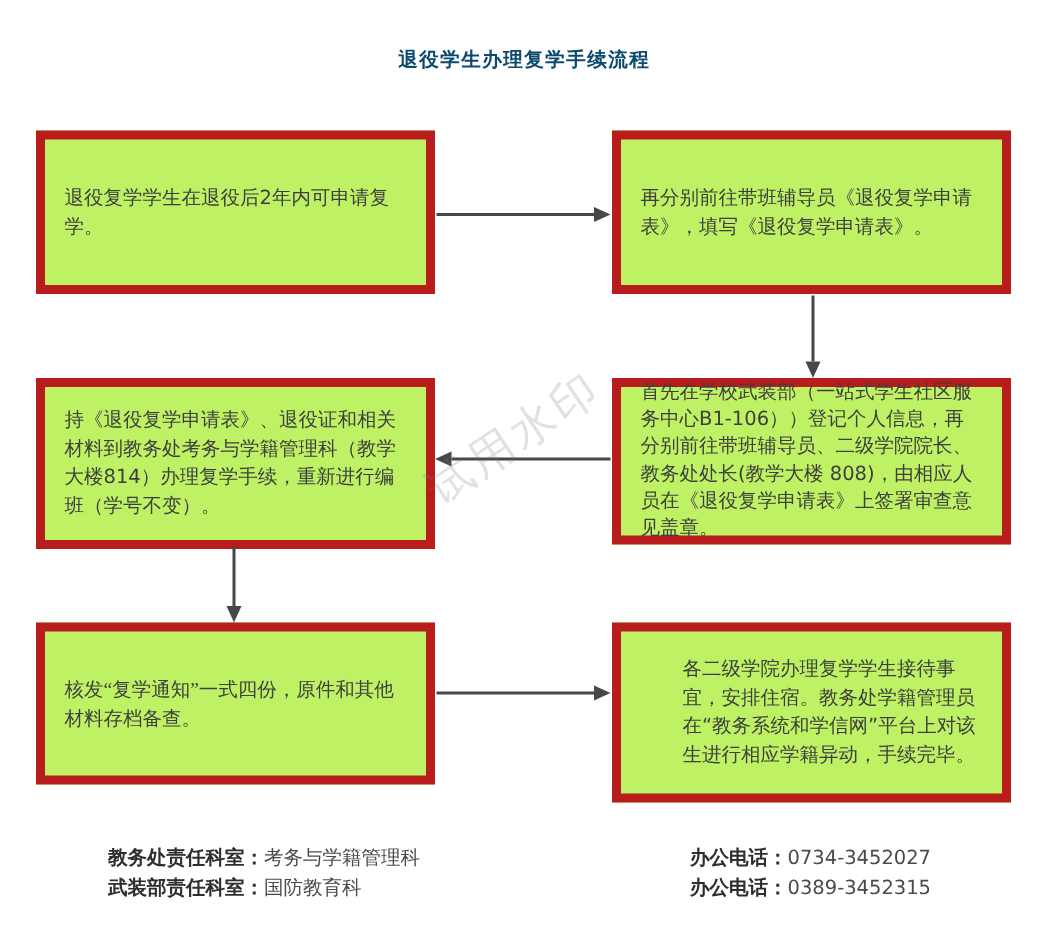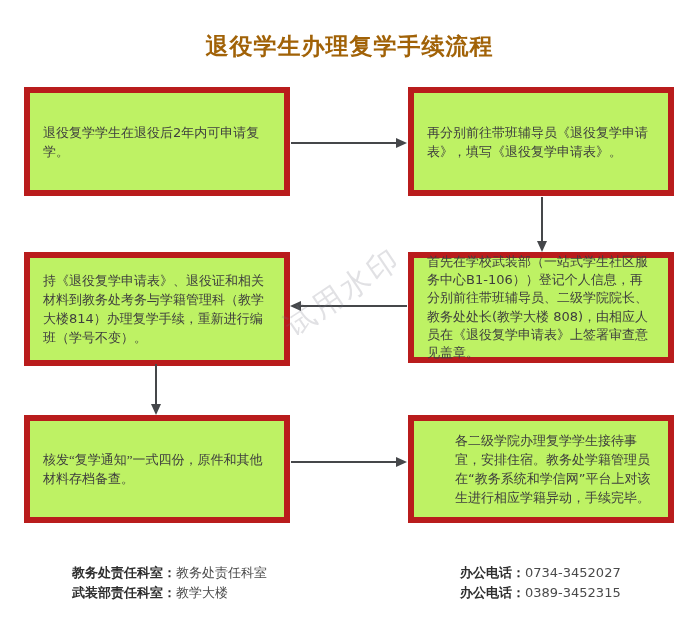--- a/index.html
+++ b/index.html
@@ -12,44 +12,44 @@
     width:699px;
     height:627px;
     background:#ffffff;
     overflow:hidden;
   }
   .page-title{
     position:absolute;
     left:0; top:31px;
     width:699px;
     text-align:center;
-    font-size:23px;
+    font-size:13px;
     font-weight:bold;
-    color:#a16207;
+    color:#0c4a6e;
     letter-spacing:1px;
   }
   .flow-box{
     position:absolute;
     box-sizing:border-box;
     border:6px solid #b91c1c;
     background:#bef264;
     display:flex;
     align-items:center;
     padding:4px 13px;
     font-size:13px;
     line-height:19px;
     color:#3e3e3e;
     text-align:left;
   }
   .box-1{left:24px;  top:87px;  width:266px; height:109px;}
   .box-2{left:408px; top:87px;  width:266px; height:109px;}
   .box-3{left:408px; top:252px; width:266px; height:111px; line-height:18.2px;justify-content:flex-end;}
   .box-4{left:24px;  top:252px; width:266px; height:114px;}
   .box-5{left:24px;  top:415px; width:266px; height:108px;font-family:Liberation Serif, serif;}
-  .box-6{left:408px; top:415px; width:266px; height:108px;padding-left:41px;}
+  .box-6{left:408px; top:415px; width:266px; height:120px;padding-left:41px;}
 
   .hline{position:absolute;height:2px;background:#45474a;}
   .vline{position:absolute;width:2px;background:#45474a;}
   .head-right{position:absolute;width:0;height:0;
     border-top:5px solid transparent;border-bottom:5px solid transparent;
     border-left:11px solid #45474a;}
   .head-left{position:absolute;width:0;height:0;
     border-top:5px solid transparent;border-bottom:5px solid transparent;
     border-right:11px solid #45474a;}
   .head-down{position:absolute;width:0;height:0;
@@ -126,22 +126,22 @@
 
   <div class="vline" style="left:155px;top:364px;height:40px;"></div>
   <div class="head-down" style="left:151px;top:404px;"></div>
 
   <div class="hline" style="left:291px;top:461px;width:106px;"></div>
   <div class="head-right" style="left:396px;top:457px;"></div>
 
   <div class="watermark">试用水印</div>
 
   <div class="footer-left">
-    <div><span class="lbl">教务处责任科室：</span><span>教务处责任科室</span></div>
-    <div><span class="lbl">武装部责任科室：</span><span>教学大楼</span></div>
+    <div><span class="lbl">教务处责任科室：</span><span>考务与学籍管理科</span></div>
+    <div><span class="lbl">武装部责任科室：</span><span>国防教育科</span></div>
   </div>
 
   <div class="footer-right">
     <div><span class="lbl">办公电话：</span><span>0734-3452027</span></div>
     <div><span class="lbl">办公电话：</span><span>0389-3452315</span></div>
   </div>
 
 </div>
 
 </body></html>

